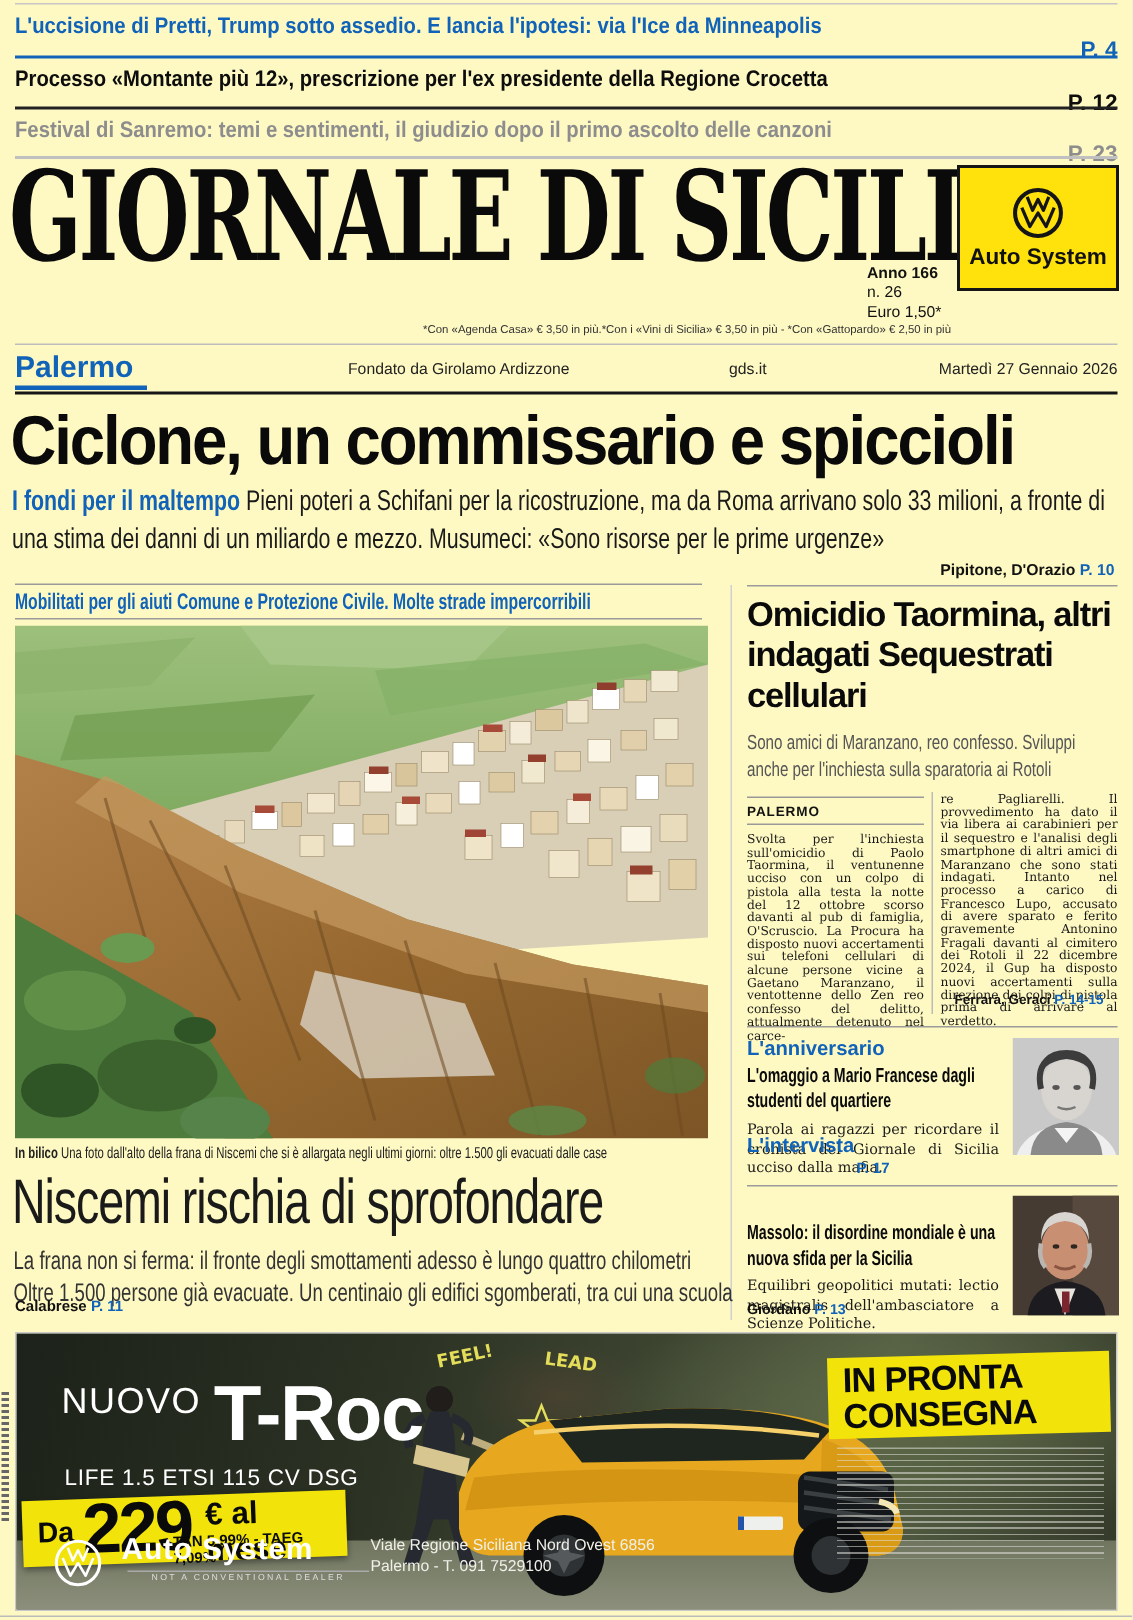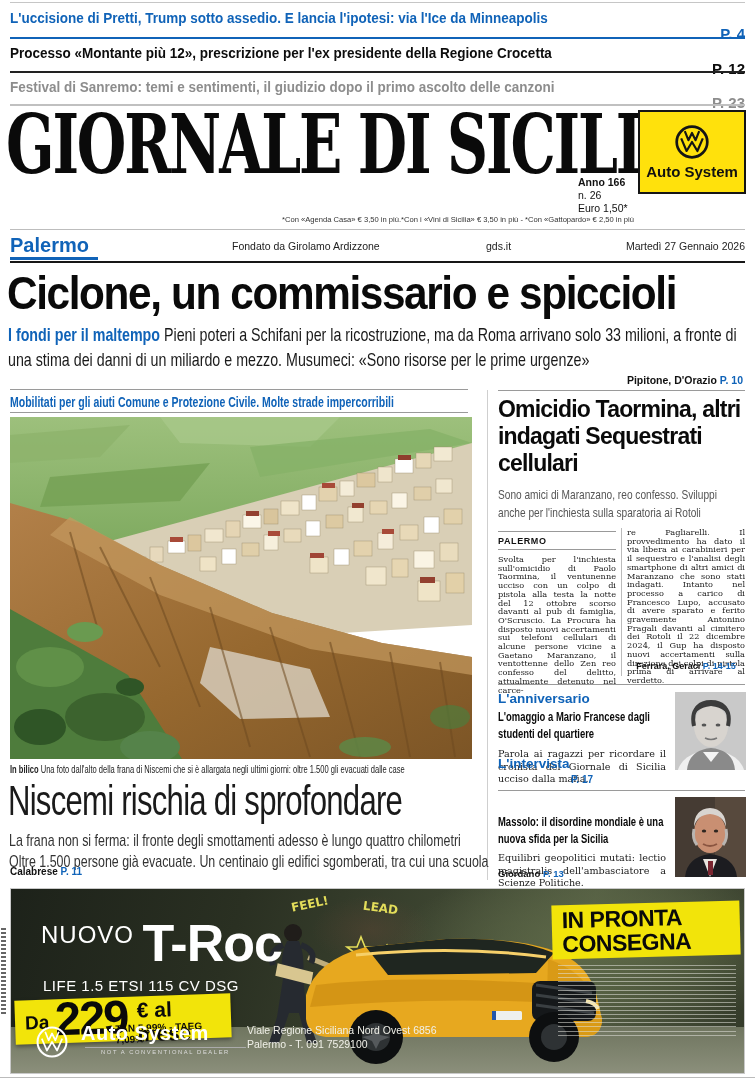--- a/index.html
+++ b/index.html
@@ -1,17 +1,17 @@
 <!DOCTYPE html>
 <html><head>
 <meta charset="utf-8">
 <style>
   *{margin:0;padding:0;box-sizing:border-box}
   html,body{background:#e9e9e9}
-  #page{position:relative;width:755px;height:1080px;background:#ffffff;margin:0 auto;
+  #page{position:relative;width:755px;height:1080px;background:#fef9c3;margin:0 auto;
         font-family:"Liberation Sans",sans-serif;color:#111;overflow:hidden}
   .abs{position:absolute}
   .hrule{position:absolute;height:1px;background:#c6c6c6}
   .bold{font-weight:bold}
   .blue{color:#1063b8}
   .gray{color:#8d8d8d}
   .cond{transform-origin:left top;white-space:nowrap}
   .condw{transform-origin:left top}
   .serif{font-family:"DejaVu Serif",serif}
   .just{text-align:justify;text-justify:inter-word}

